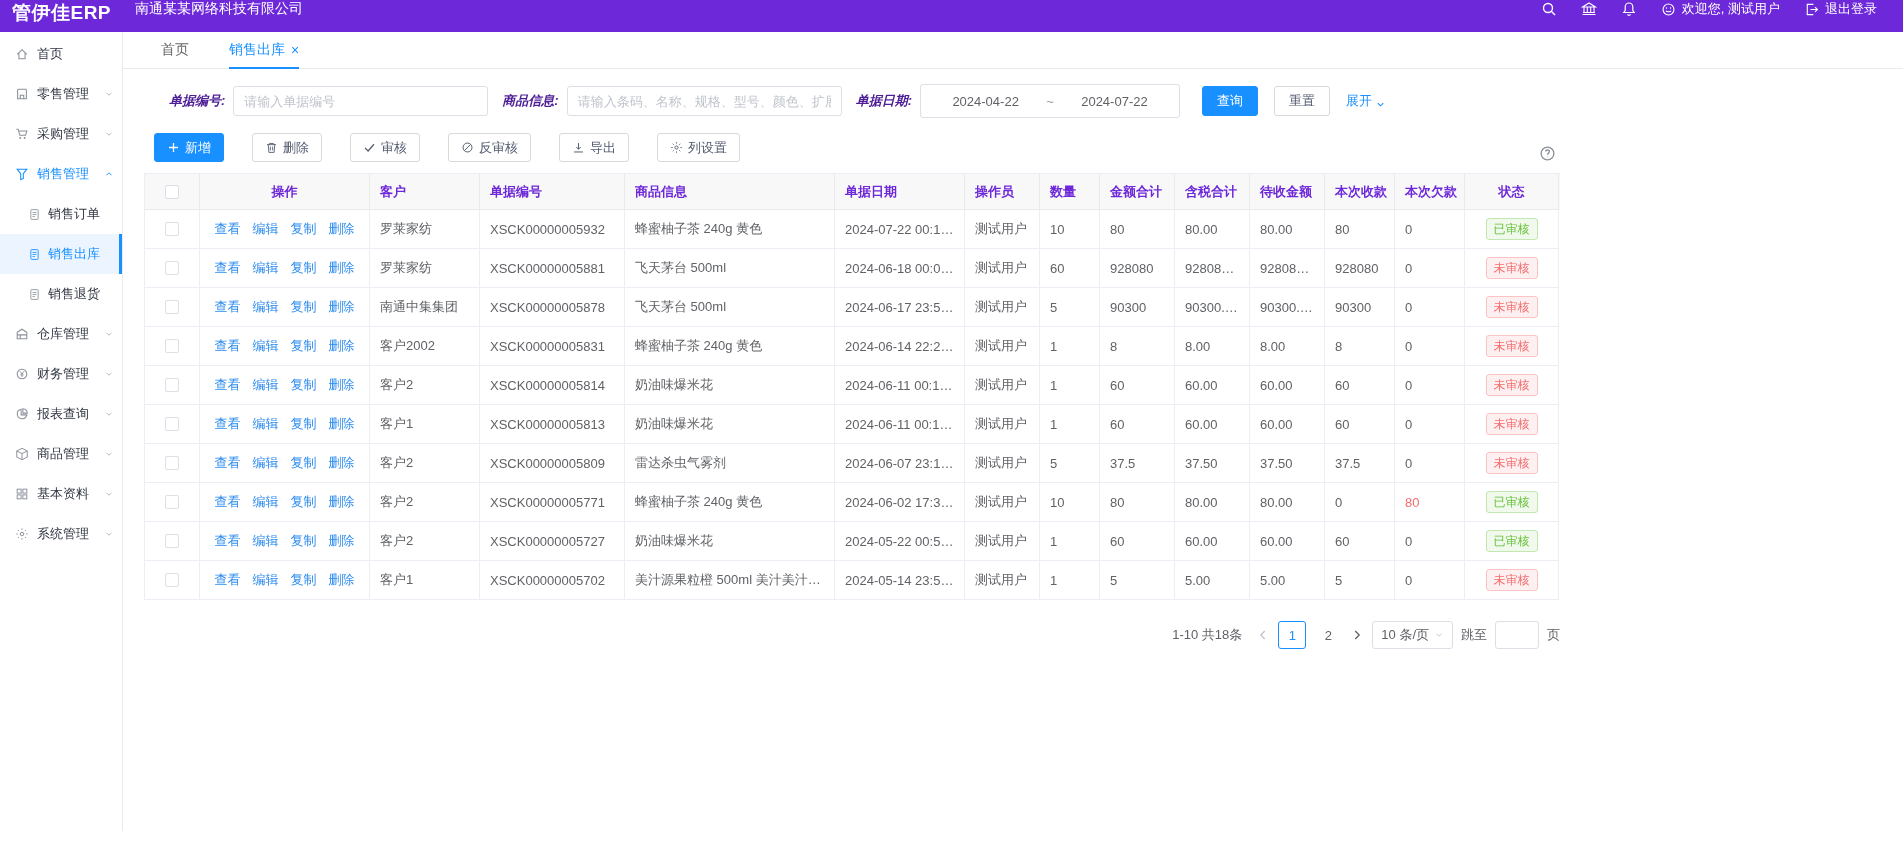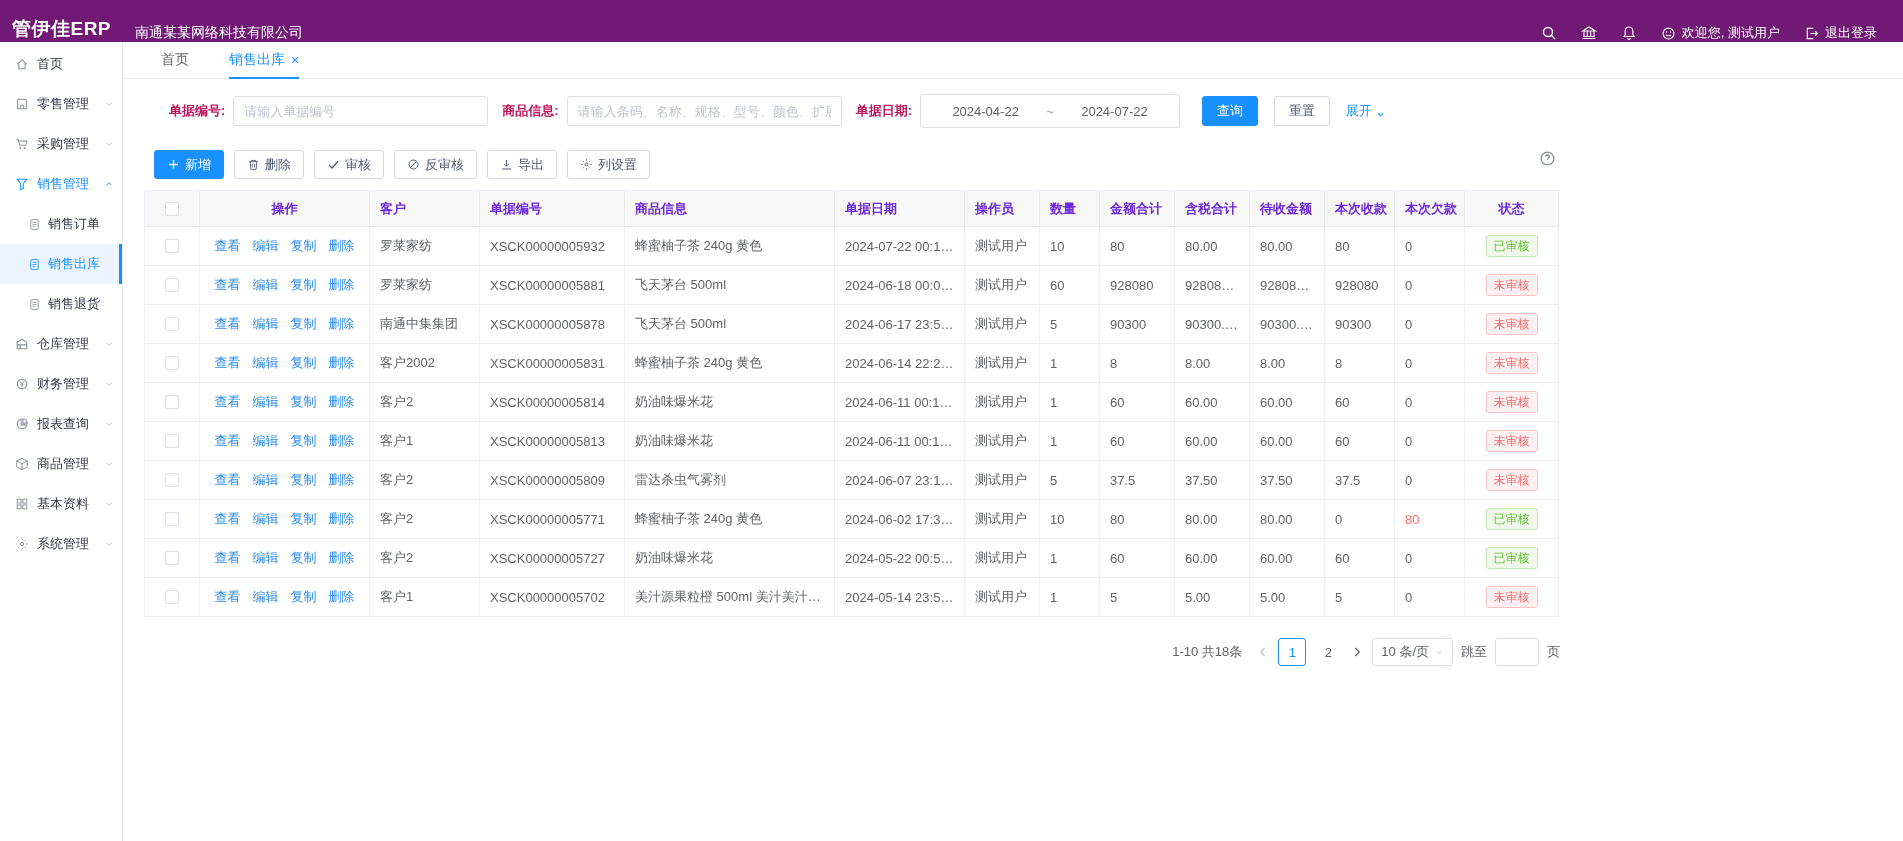--- a/index.html
+++ b/index.html
@@ -2,21 +2,21 @@
 <html><head>
 <meta charset="utf-8">
 <style>
   * { margin:0; padding:0; box-sizing:border-box; }
   html,body { width:1903px; height:841px; }
   body { font-family:"Liberation Sans","DejaVu Sans",sans-serif; font-size:13px; color:#515a6e; background:#fff; overflow:hidden; }
   svg { display:block; width:100%; height:100%; }
   input { font-family:inherit; }
 
   
-  .topbar { height:42px; background:#701a75; display:flex; align-items:flex-end; color:#fff; }
+  .topbar { height:32px; background:#6d28d9; display:flex; align-items:flex-start; color:#fff; }
   .logo { width:123px; font-size:19px; font-weight:bold; text-align:center; letter-spacing:.5px; flex-shrink:0; cursor:pointer; }
   .company { font-size:14px; margin-left:12px; }
   .top-right { margin-left:auto; display:flex; align-items:center; gap:24px; padding-right:26px; font-size:13px; }
   .hicon { width:16px; height:16px; cursor:pointer; flex-shrink:0; }
   .hicon.sm { width:15px; height:15px; }
   .top-user { display:flex; align-items:center; gap:6px; cursor:pointer; white-space:nowrap; }
 
   
   .layout { display:flex; height:799px; }
   .sidebar { width:123px; border-right:1px solid #e8eaec; padding-top:2px; flex-shrink:0; background:#fff; }
@@ -35,40 +35,40 @@
 
   
   .tabbar { height:37px; border-bottom:1px solid #e8eaec; display:flex; align-items:stretch; padding-left:38px; }
   .tab { display:flex; align-items:center; font-size:14px; color:#666; margin-right:40px; cursor:pointer; position:relative; gap:6px; }
   .tab.active { color:#1890ff; }
   .tab.active::after { content:""; position:absolute; left:0; right:0; bottom:-1px; height:2px; background:#1890ff; }
   .tab-close { font-size:14px; color:#1890ff; line-height:1; }
 
   
   .filterbar { display:flex; align-items:center; padding:17px 0 0 46px; height:47px; }
-  .f-label { font-size:13px; color:#be185d; font-weight:bold; margin-right:8px; white-space:nowrap; }
+  .f-label { font-size:13px; color:#4c1d95; font-weight:bold; margin-right:8px; white-space:nowrap;font-style:italic; }
   .f-label.ml { margin-left:14px; }
   .f-input { height:30px; border:1px solid #dcdfe6; border-radius:3px; padding:0 10px; font-size:13px; color:#606266; outline:none; background:#fff; }
   .f-input::placeholder { color:#c0c4cc; }
   .w1 { width:255px; }
   .w2 { width:275px; }
   .date-range { width:260px; height:30px; border:1px solid #dcdfe6; border-radius:3px; display:flex; align-items:center; padding:16px 8px; cursor:pointer; background:#fff; }
   .d-val { flex:1; text-align:center; font-size:13px; color:#606266; }
   .d-sep { color:#999; padding:0 4px; }
   .btn { height:30px; border-radius:3px; font-size:13px; display:inline-flex; align-items:center; justify-content:center; gap:5px; cursor:pointer; padding:0 14px; font-family:inherit; }
   .btn.primary { background:#1890ff; border:1px solid #1890ff; color:#fff; }
   .btn.plain { background:#fff; border:1px solid #d9d9d9; color:#515a6e; }
   .ml-lg { margin-left:22px; }
   .filterbar .btn + .btn { margin-left:16px; }
   .expand-link { color:#1890ff; display:flex; align-items:flex-end; gap:3px; margin-left:16px; cursor:pointer; font-size:13px; }
   .chev-sm { width:11px; height:11px; }
   .chev-xs { width:10px; height:10px; color:#c0c4cc; }
 
   
-  .toolbar { display:flex; align-items:flex-start; padding-left:31px; margin-top:24px; width:1437px; }
+  .toolbar { display:flex; align-items:flex-end; padding-left:31px; margin-top:17px; width:1437px;gap:18px; }
   .toolbar .btn { margin-right:10px; height:29px; padding:0 12px; }
   .bicon { width:13px; height:13px; flex-shrink:0; }
   .help { width:17px; height:17px; color:#8a9099; margin-left:auto; margin-right:4px; cursor:pointer; }
 
   
   .table { margin:11px 0 0 21px; width:1416px; border-left:1px solid #ebeef5; border-top:1px solid #ebeef5; }
   .grid14 { display:grid; grid-template-columns:55px 170px 110px 145px 210px 130px 75px 60px 75px 75px 75px 70px 70px 94px; }
   .thead { background:#f8f8f9; }
   .th { height:36px; display:flex; align-items:center; padding:0 10px; font-weight:bold; color:#6d28d9; font-size:13px; border-right:1px solid #e8eaec; border-bottom:1px solid #e8eaec; overflow:hidden; white-space:nowrap; }
   .td { height:39px; display:flex; align-items:center; padding:0 10px; font-size:13px; color:#606266; border-right:1px solid #ebeef5; border-bottom:1px solid #ebeef5; overflow:hidden; white-space:nowrap; }

